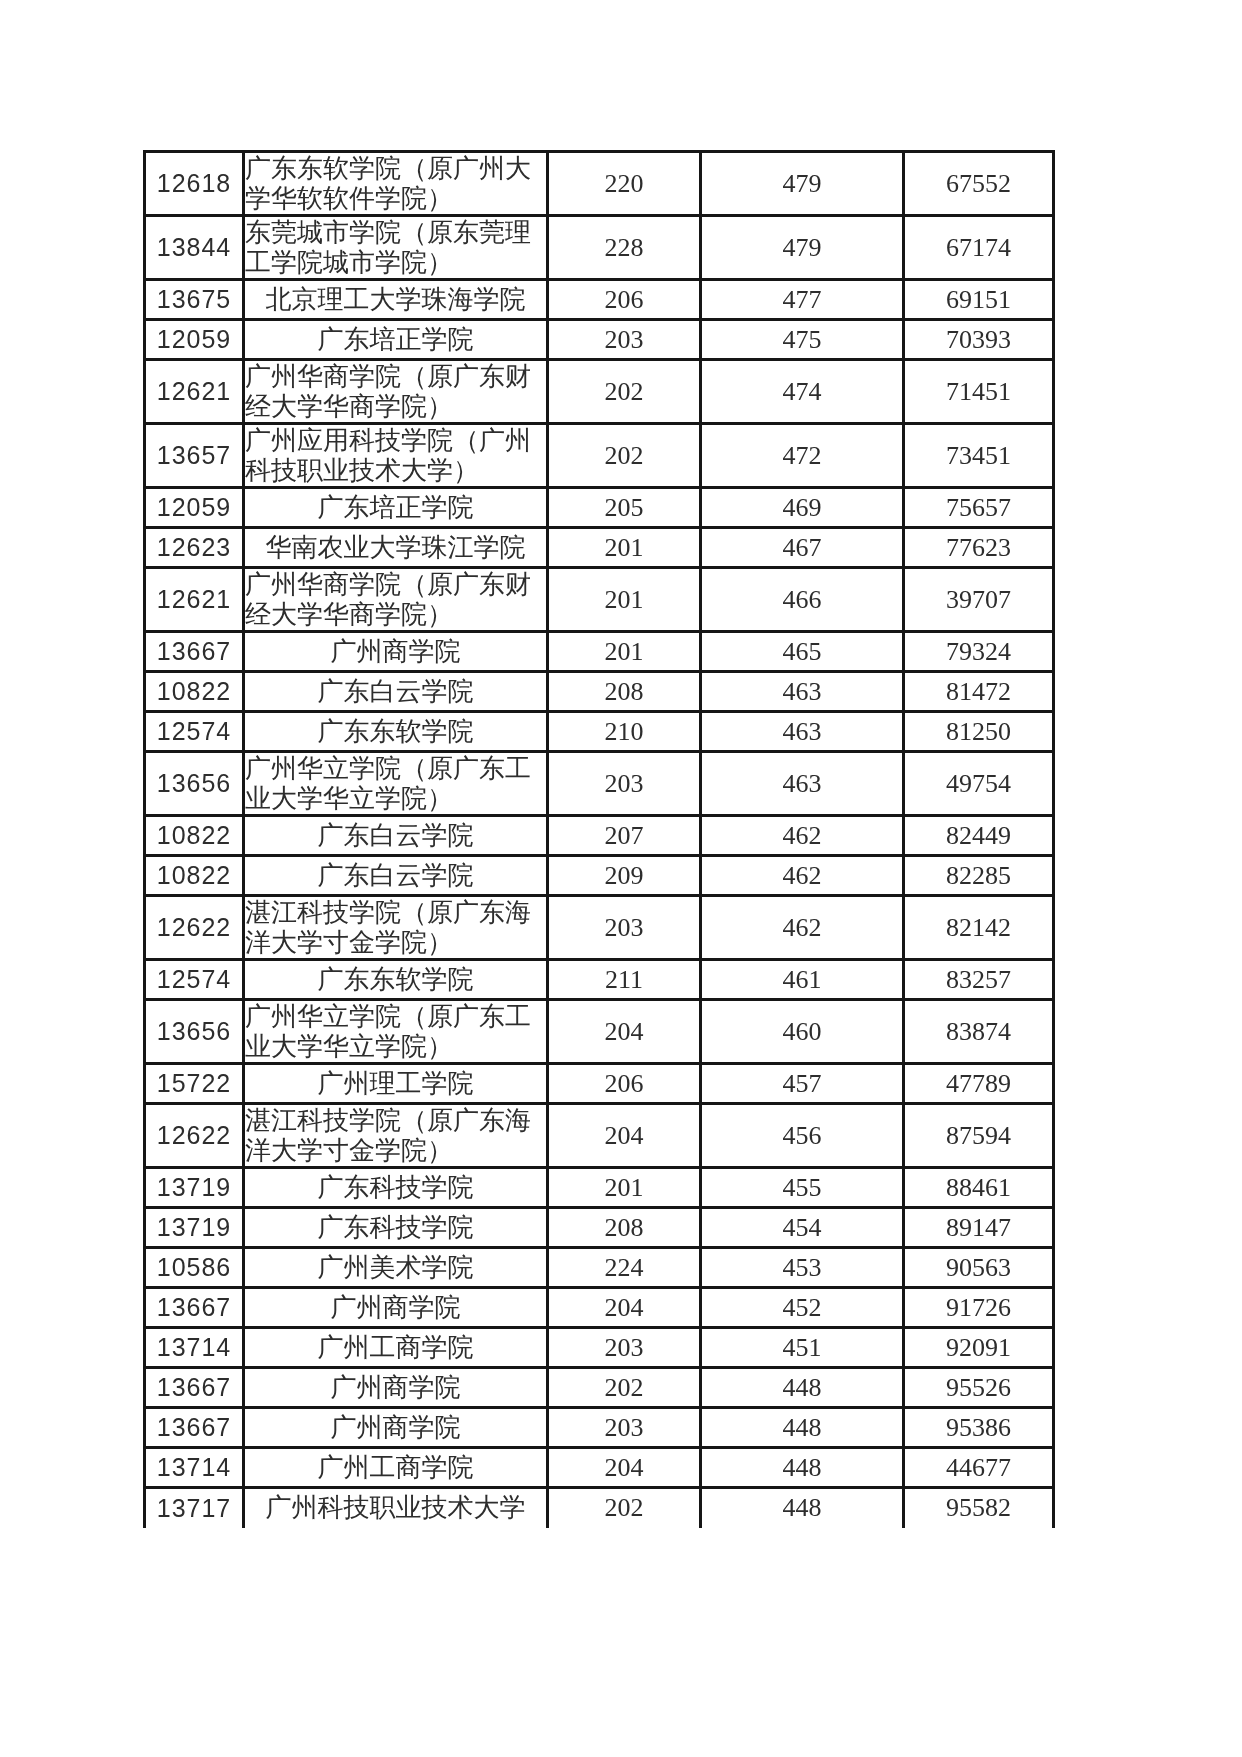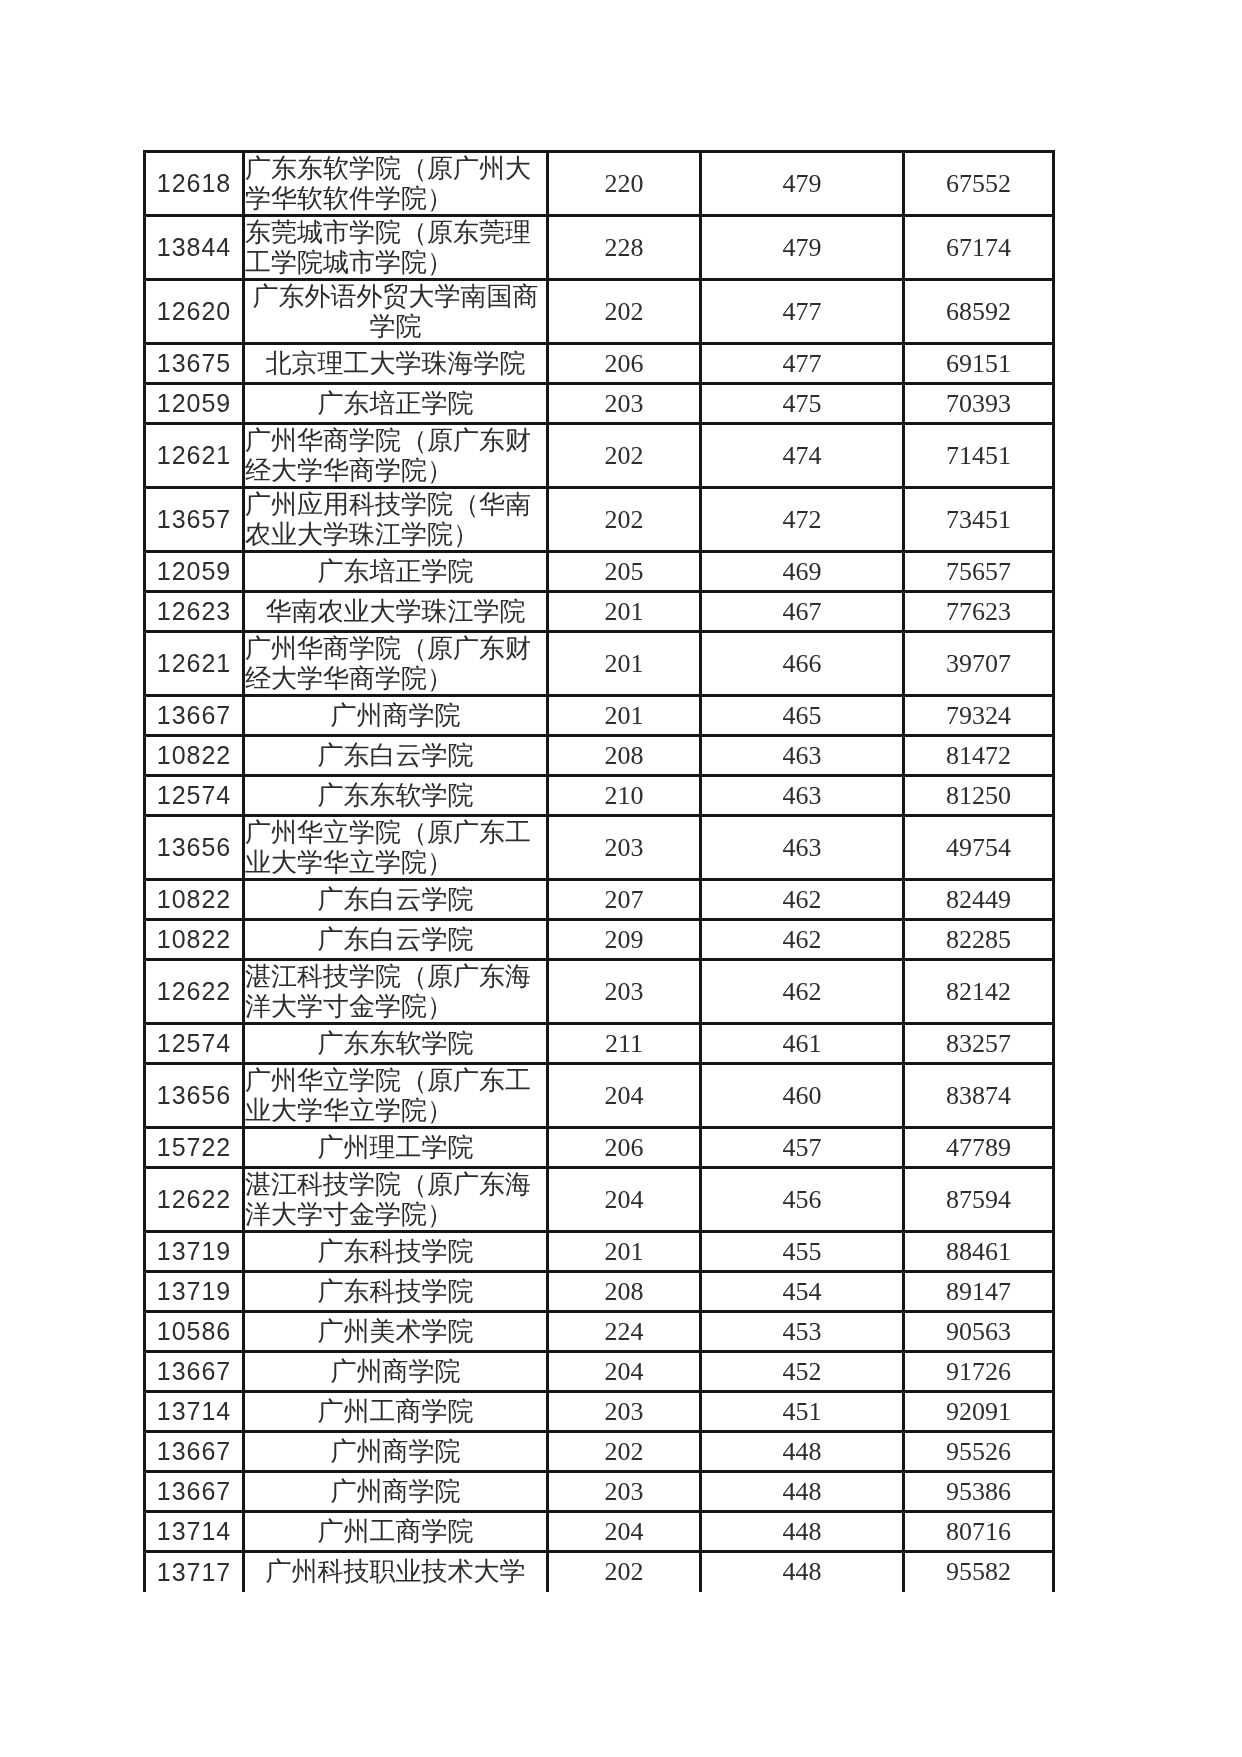--- a/index.html
+++ b/index.html
@@ -76,27 +76,20 @@
             <td class="col-num">479</td>
             <td class="col-num">67552</td>
           </tr>
           <tr class="tall">
             <td class="col-code">13844</td>
             <td class="col-name left">东莞城市学院（原东莞理工学院城市学院）</td>
             <td class="col-num">228</td>
             <td class="col-num">479</td>
             <td class="col-num">67174</td>
           </tr>
-          <tr class="tall">
-            <td class="col-code">12620</td>
-            <td class="col-name">广东外语外贸大学南国商学院</td>
-            <td class="col-num">202</td>
-            <td class="col-num">477</td>
-            <td class="col-num">68592</td>
-          </tr>
           <tr class="short">
             <td class="col-code">13675</td>
             <td class="col-name">北京理工大学珠海学院</td>
             <td class="col-num">206</td>
             <td class="col-num">477</td>
             <td class="col-num">69151</td>
           </tr>
           <tr class="short">
             <td class="col-code">12059</td>
             <td class="col-name">广东培正学院</td>
@@ -106,21 +99,21 @@
           </tr>
           <tr class="tall">
             <td class="col-code">12621</td>
             <td class="col-name left">广州华商学院（原广东财经大学华商学院）</td>
             <td class="col-num">202</td>
             <td class="col-num">474</td>
             <td class="col-num">71451</td>
           </tr>
           <tr class="tall">
             <td class="col-code">13657</td>
-            <td class="col-name left">广州应用科技学院（华南农业大学珠江学院）</td>
+            <td class="col-name left">广州应用科技学院（广州科技职业技术大学）</td>
             <td class="col-num">202</td>
             <td class="col-num">472</td>
             <td class="col-num">73451</td>
           </tr>
           <tr class="short">
             <td class="col-code">12059</td>
             <td class="col-name">广东培正学院</td>
             <td class="col-num">205</td>
             <td class="col-num">469</td>
             <td class="col-num">75657</td>
@@ -263,21 +256,21 @@
             <td class="col-name">广州商学院</td>
             <td class="col-num">203</td>
             <td class="col-num">448</td>
             <td class="col-num">95386</td>
           </tr>
           <tr class="short">
             <td class="col-code">13714</td>
             <td class="col-name">广州工商学院</td>
             <td class="col-num">204</td>
             <td class="col-num">448</td>
-            <td class="col-num">80716</td>
+            <td class="col-num">44677</td>
           </tr>
           <tr class="short last">
             <td class="col-code">13717</td>
             <td class="col-name">广州科技职业技术大学</td>
             <td class="col-num">202</td>
             <td class="col-num">448</td>
             <td class="col-num">95582</td>
           </tr>
         </tbody>
     </table>

